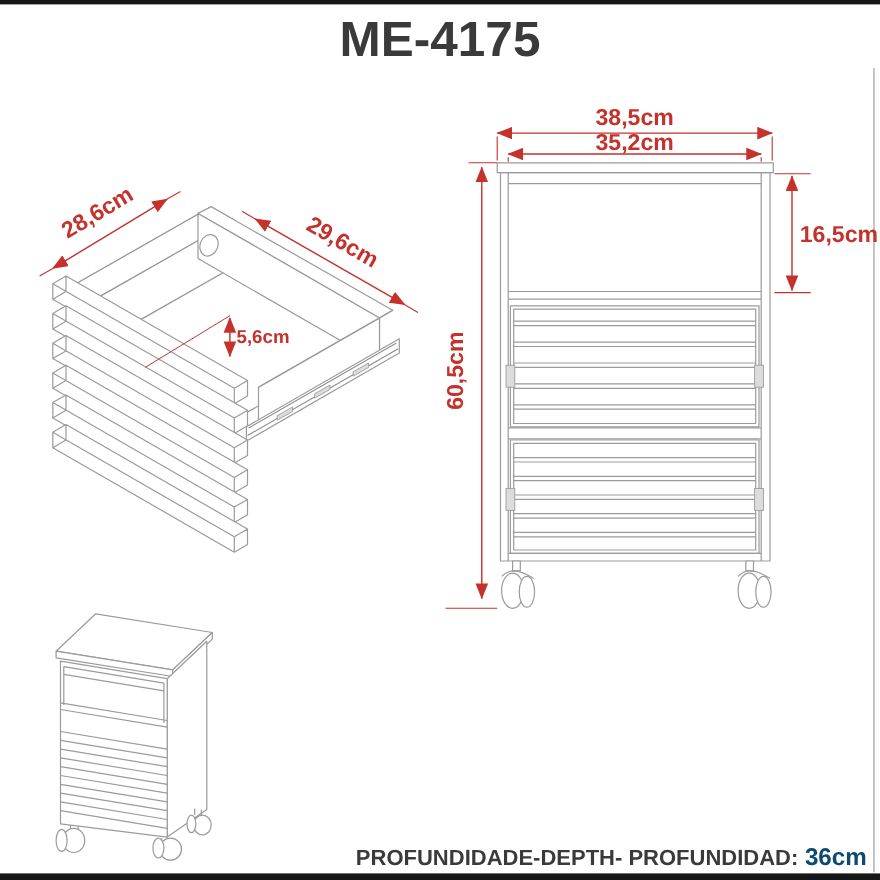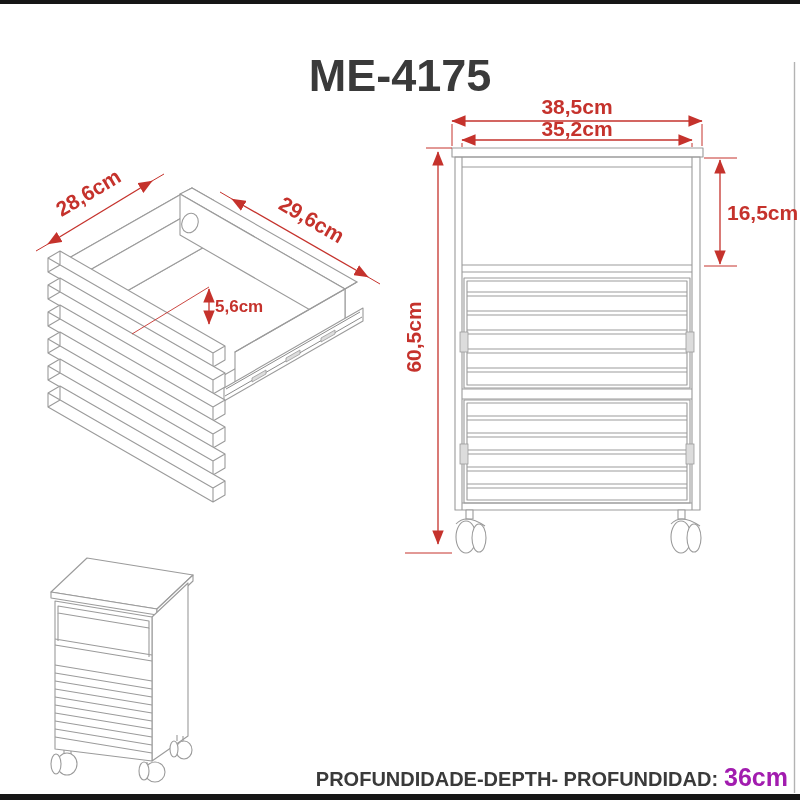--- a/index.html
+++ b/index.html
@@ -2,24 +2,24 @@
 <html><head>
 <meta charset="utf-8">
 <style>
   html,body{margin:0;padding:0;background:#ffffff;width:800px;height:800px;overflow:hidden;
     font-family:"Liberation Sans", sans-serif;}
   #canvas{position:relative;width:800px;height:800px;background:#fff;}
   .bar{position:absolute;left:0;width:800px;background:#161616;}
   #topbar{top:0;height:4px;}
   #botbar{bottom:0;height:6px;}
   #title{position:absolute;top:10px;left:0;right:0;text-align:center;
-    font-size:45px;font-weight:bold;color:#3a3a3a;letter-spacing:0px;margin-top:40px;}
+    font-size:45px;font-weight:bold;color:#3a3a3a;letter-spacing:0px;}
   #footer{position:absolute;right:12px;bottom:8px;font-weight:bold;color:#3a3a3a;
     font-size:20px;white-space:nowrap;}
-  #footer .val{color:#a21caf;font-size:25px;margin-left:6px;}
+  #footer .val{color:#0c4a6e;font-size:22px;margin-left:6px;}
   svg{position:absolute;top:0;left:0;}
   .face{fill:#ffffff;stroke:#9b9b9b;stroke-width:1.1;stroke-linejoin:round;}
   .ln{fill:none;stroke:#9b9b9b;stroke-width:1.1;stroke-linejoin:round;}
   .lnd{fill:none;stroke:#8c8c8c;stroke-width:1;}
   .tab{fill:#dcdcdc;stroke:#9b9b9b;stroke-width:0.8;}
   .dim{fill:none;stroke:#c5322c;stroke-width:1.3;
     marker-start:url(#dimA);marker-end:url(#dimA);}
   .dimext{fill:none;stroke:#c5322c;stroke-width:1;}
   .dimlead{fill:none;stroke:#c5322c;stroke-width:0.9;}
   .dimtext{fill:#c5322c;font-weight:bold;font-size:21px;

